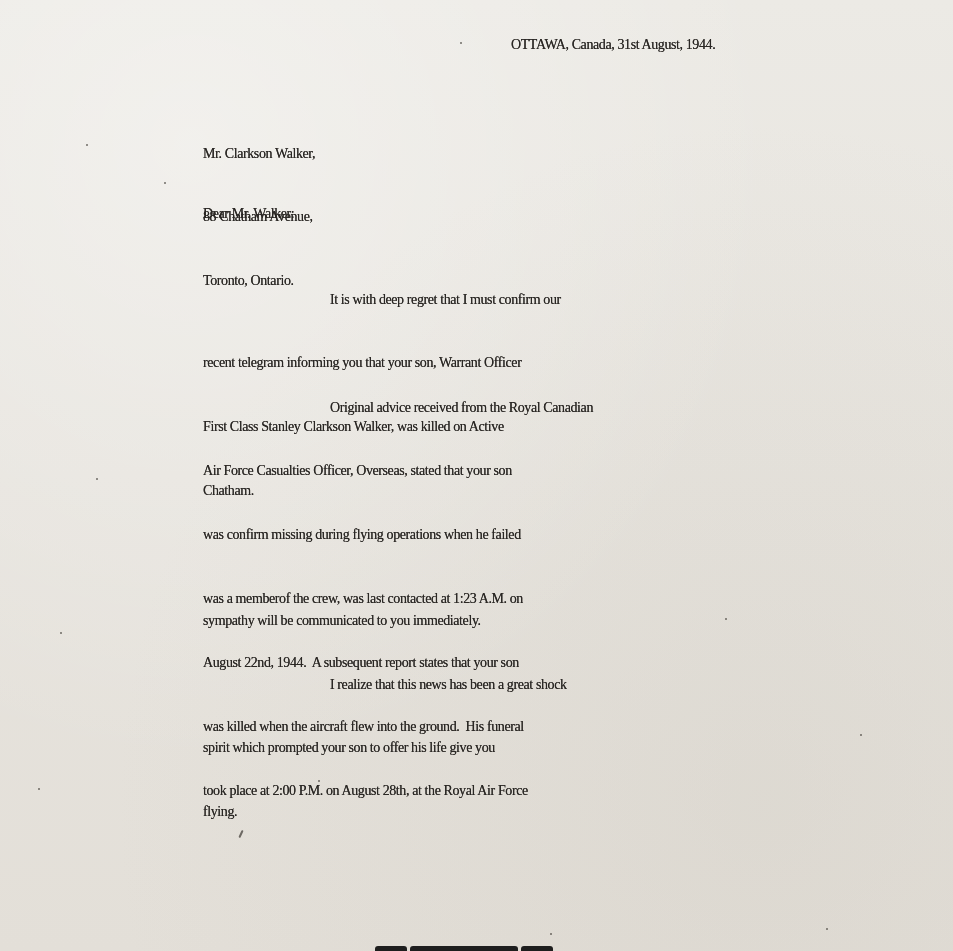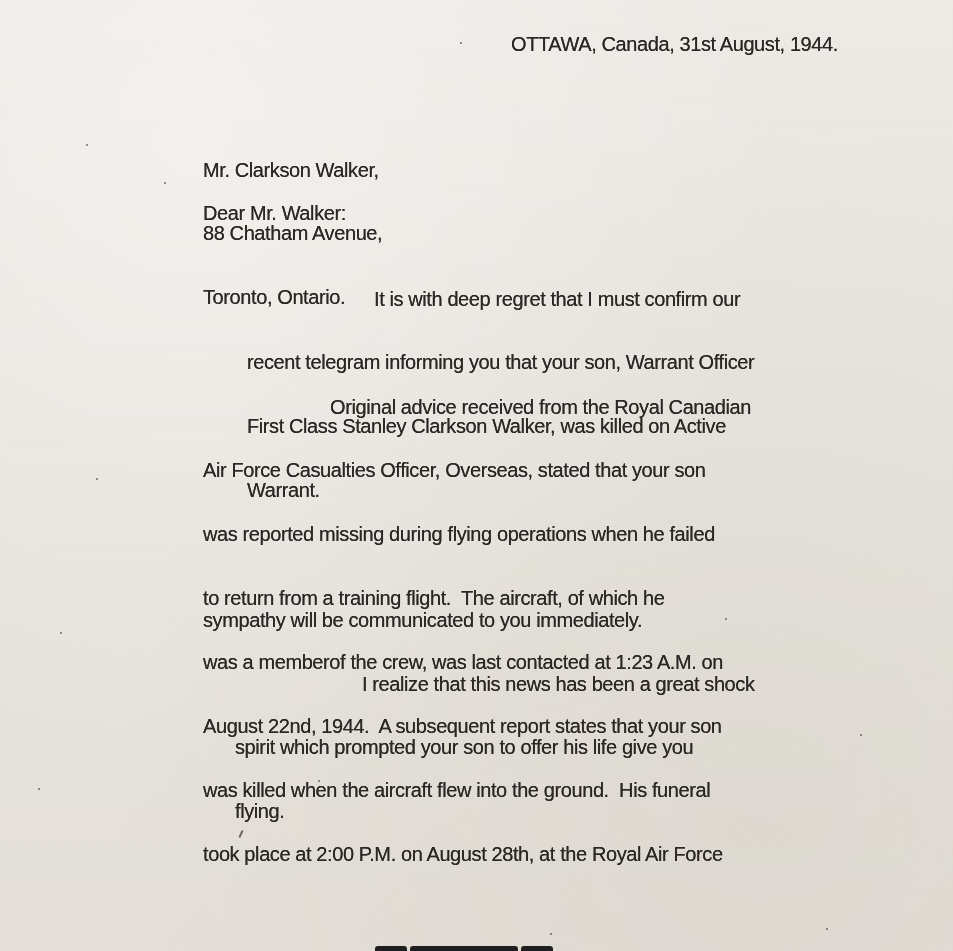--- a/index.html
+++ b/index.html
@@ -25,47 +25,47 @@
     }
     .speck {
       position: absolute;
       width: 2px; height: 2px;
       background: #3a3630;
       border-radius: 50%;
       opacity: 0.7;
     }
     .type {
       position: absolute;
-      font-family: Liberation Sans, sans-serif;
-      font-size: 20px;
+      font-family: Liberation Serif, serif;
+      font-size: 14px;
       line-height: 21.3px;
       color: #2a2724;
       letter-spacing: -0.4px;
       white-space: pre;
       text-shadow: 0 0 0.4px rgba(30,28,25,0.8);
     }
     .dateline {
       left: 511px;
       top: 34px;
     }
     .address {
       left: 203px;
-      top: 117px;
+      top: 100px;
     }
     .salutation {
       left: 203px;
       top: 203px;
     }
     .para {
       left: 203px;
     }
-    .p1 { top: 246px; margin-left: 44px; }
+    .p1 { top: 246px; }
     .p2 { top: 354px; }
     .p3 { top: 567px; }
-    .p4 { top: 631px; margin-left: 32px; }
+    .p4 { top: 631px; }
     .line { display: block; }
     .indent { padding-left: 127px; }
 
     .bottom-tabs {
       position: absolute;
       left: 375px;
       top: 946px;
       height: 5px;
       display: flex;
       gap: 3px;
@@ -104,28 +104,27 @@
     <span class="line">88 Chatham Avenue,</span>
     <span class="line">Toronto, Ontario.</span>
   </div>
 
   <div class="type salutation">Dear Mr. Walker:</div>
 
   <div class="type para p1">
     <span class="line indent">It is with deep regret that I must confirm our</span>
     <span class="line">recent telegram informing you that your son, Warrant Officer</span>
     <span class="line">First Class Stanley Clarkson Walker, was killed on Active</span>
-    <span class="line">Warrant.</span>
+    <span class="line">Chatham.</span>
   </div>
 
   <div class="type para p2">
     <span class="line indent">Original advice received from the Royal Canadian</span>
     <span class="line">Air Force Casualties Officer, Overseas, stated that your son</span>
-    <span class="line">was reported missing during flying operations when he failed</span>
-    <span class="line">to return from a training flight.  The aircraft, of which he</span>
+    <span class="line">was confirm missing during flying operations when he failed</span>
     <span class="line">was a memberof the crew, was last contacted at 1:23 A.M. on</span>
     <span class="line">August 22nd, 1944.  A subsequent report states that your son</span>
     <span class="line">was killed when the aircraft flew into the ground.  His funeral</span>
     <span class="line">took place at 2:00 P.M. on August 28th, at the Royal Air Force</span>
   </div>
 
   <div class="type para p3">
     <span class="line">sympathy will be communicated to you immediately.</span>
   </div>
 

